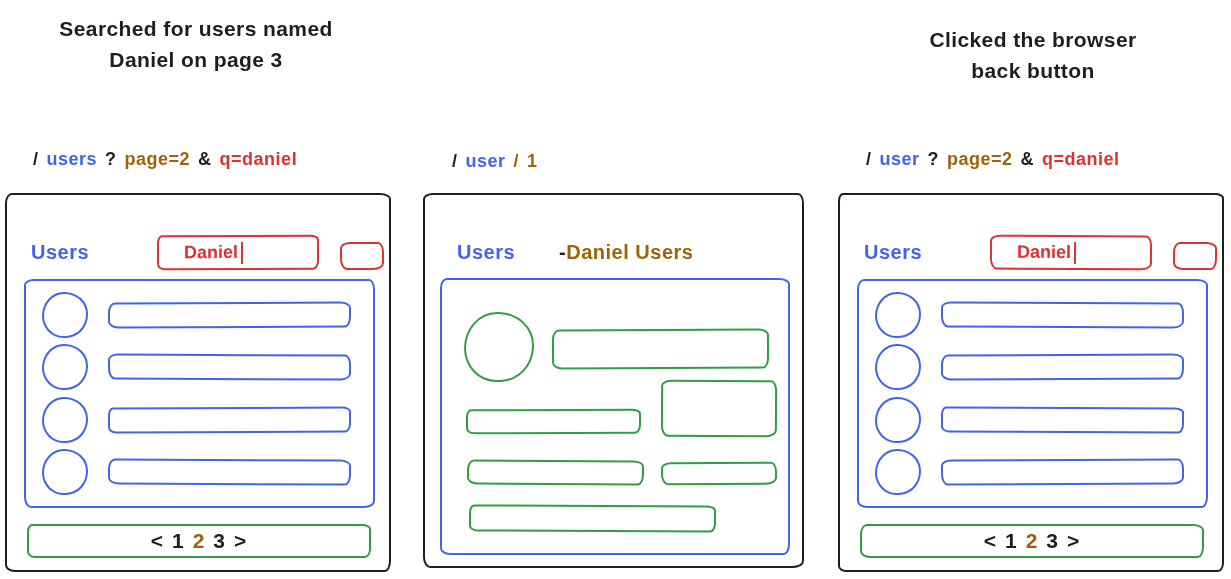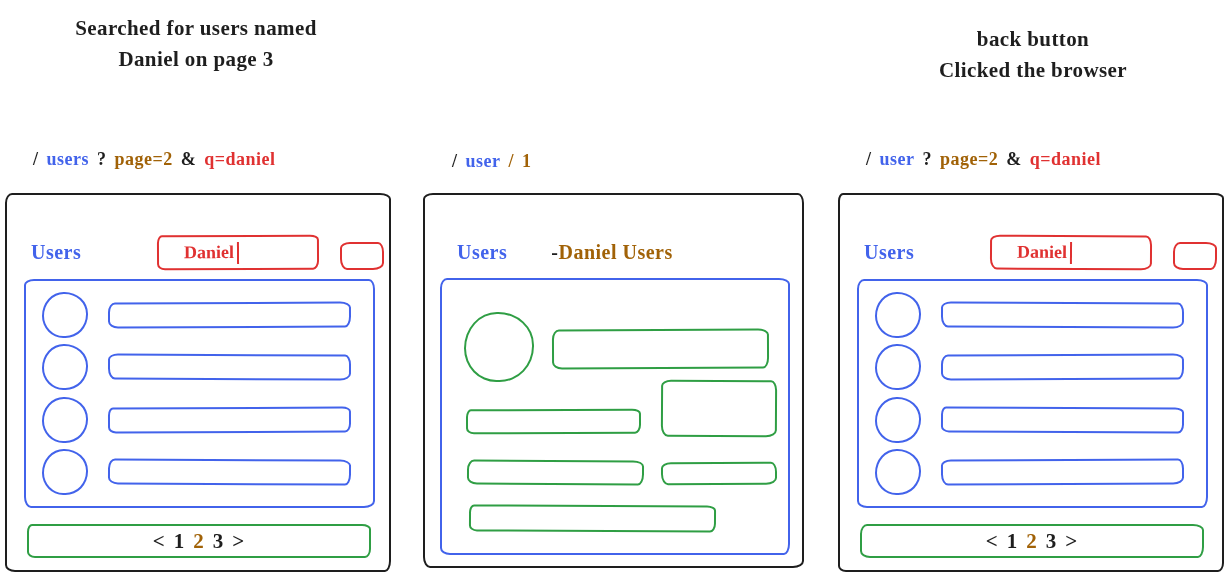--- a/index.html
+++ b/index.html
@@ -1,18 +1,18 @@
 <!DOCTYPE html>
 <html><head>
 <meta charset="utf-8">
 <style>
   html,body{margin:0;padding:0;background:#ffffff;}
   #stage{
     position:relative;width:1231px;height:579px;background:#ffffff;overflow:hidden;
-    font-family:Liberation Serif, serif;color:#1e1e1e;
+    font-family:Liberation Sans, sans-serif;color:#1e1e1e;
   }
   
   .c-ink{color:#1e1e1e}.c-blue{color:#4263eb}.c-green{color:#a16207}.c-red{color:#e03131}
 
   
   .sk{box-sizing:border-box;border:2px solid #1e1e1e;background:transparent;}
   .sk.blue{border-color:#4263eb}
   .sk.green{border-color:#2f9e44}
   .sk.red{border-color:#e03131}
   .r1{border-radius:7px 11px 6px 10px / 10px 6px 11px 7px;}
@@ -137,22 +137,22 @@
       <div class="shape r1 tilt1" style="left:110px;top:49px;width:217px;height:40px;"></div>
       <div class="shape r2 tilt2" style="left:219px;top:100px;width:116px;height:57px;"></div>
       <div class="shape r3 tilt1" style="left:24px;top:129px;width:175px;height:25px;"></div>
       <div class="shape r1 tilt2" style="left:25px;top:180px;width:177px;height:25px;"></div>
       <div class="shape r2 tilt1" style="left:219px;top:182px;width:116px;height:23px;"></div>
       <div class="shape r3 tilt2" style="left:27px;top:225px;width:247px;height:27px;"></div>
     </div>
   </div>
 
   <div class="title" style="left:848px;top:24px;width:370px;">
+    <div>Clicked the browser</div>
     <div>back button</div>
-    <div>Clicked the browser</div>
   </div>
 
   <div class="url" style="left:866px;top:149px;">
     <span class="c-ink">/</span>
     <span class="c-blue">user</span>
     <span class="c-ink">?</span>
     <span class="c-green">page=2</span>
     <span class="c-ink">&amp;</span>
     <span class="c-red">q=daniel</span>
   </div>

